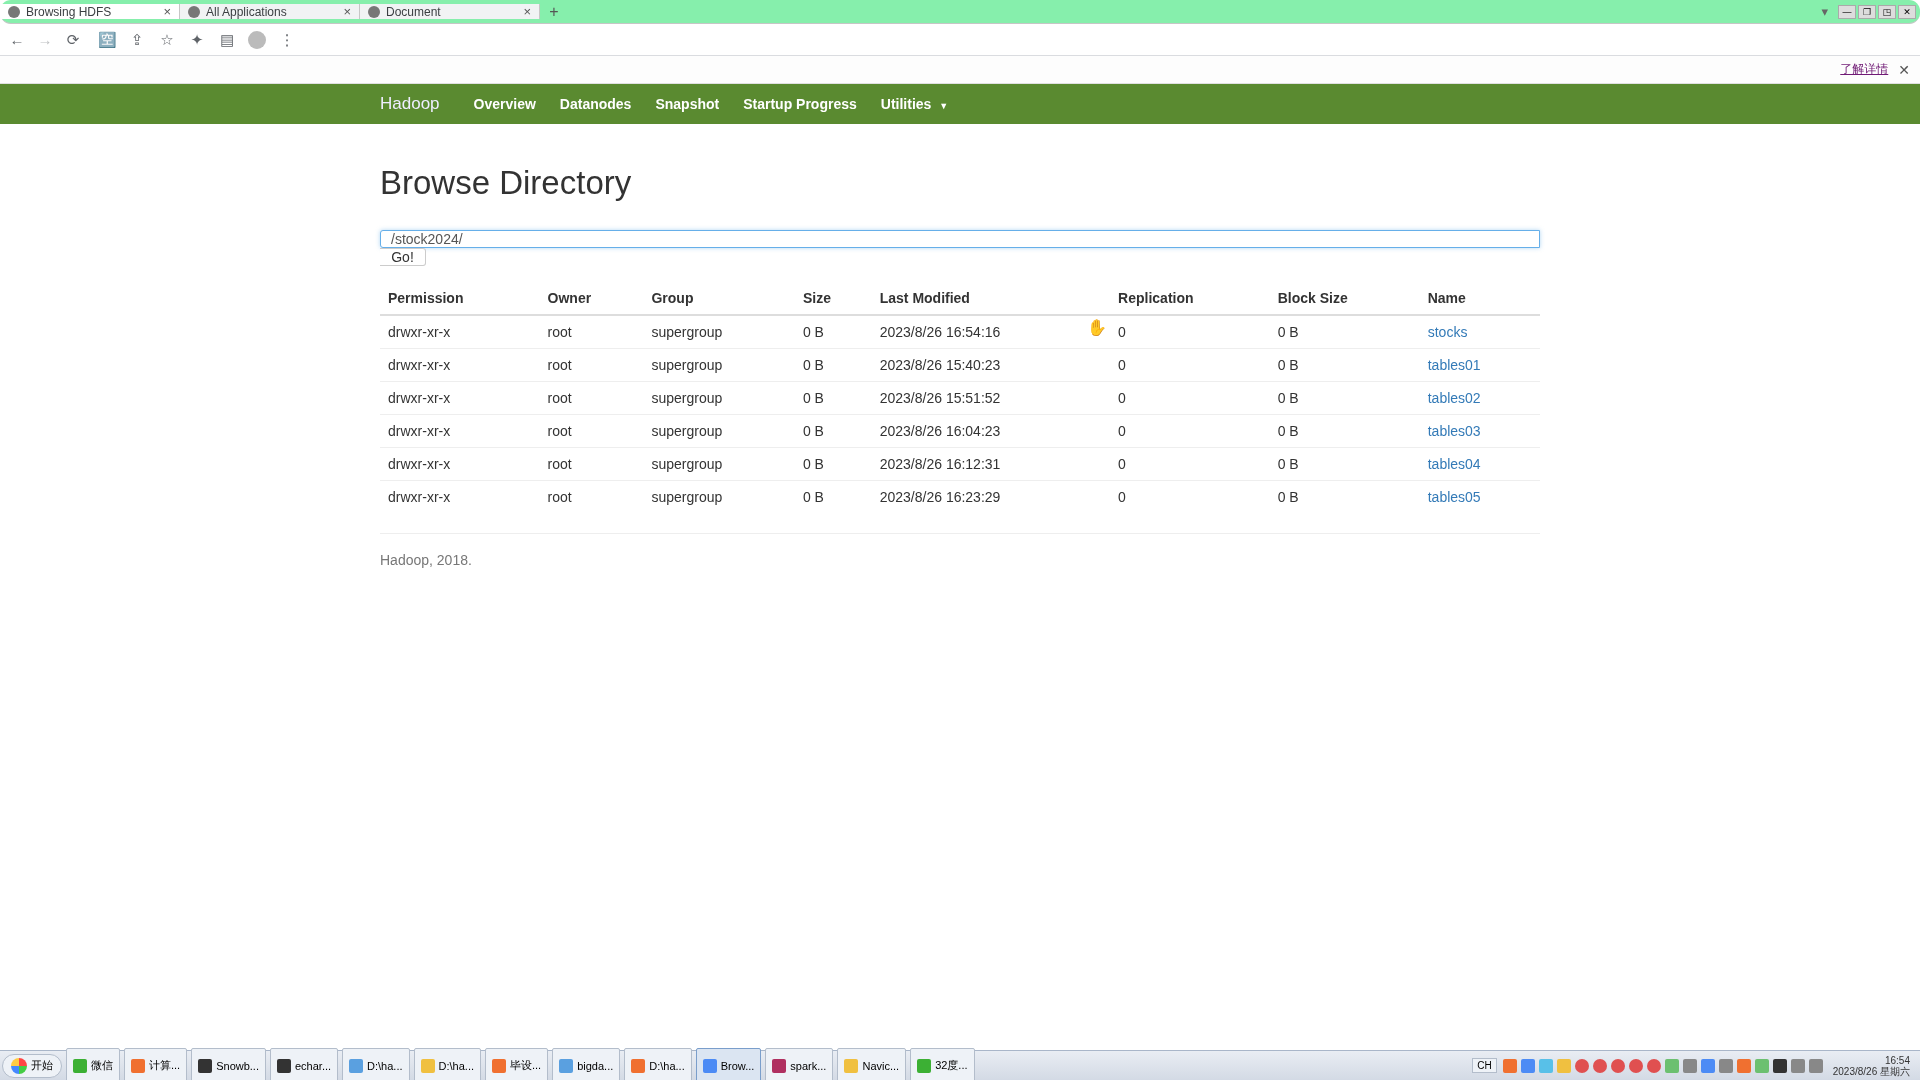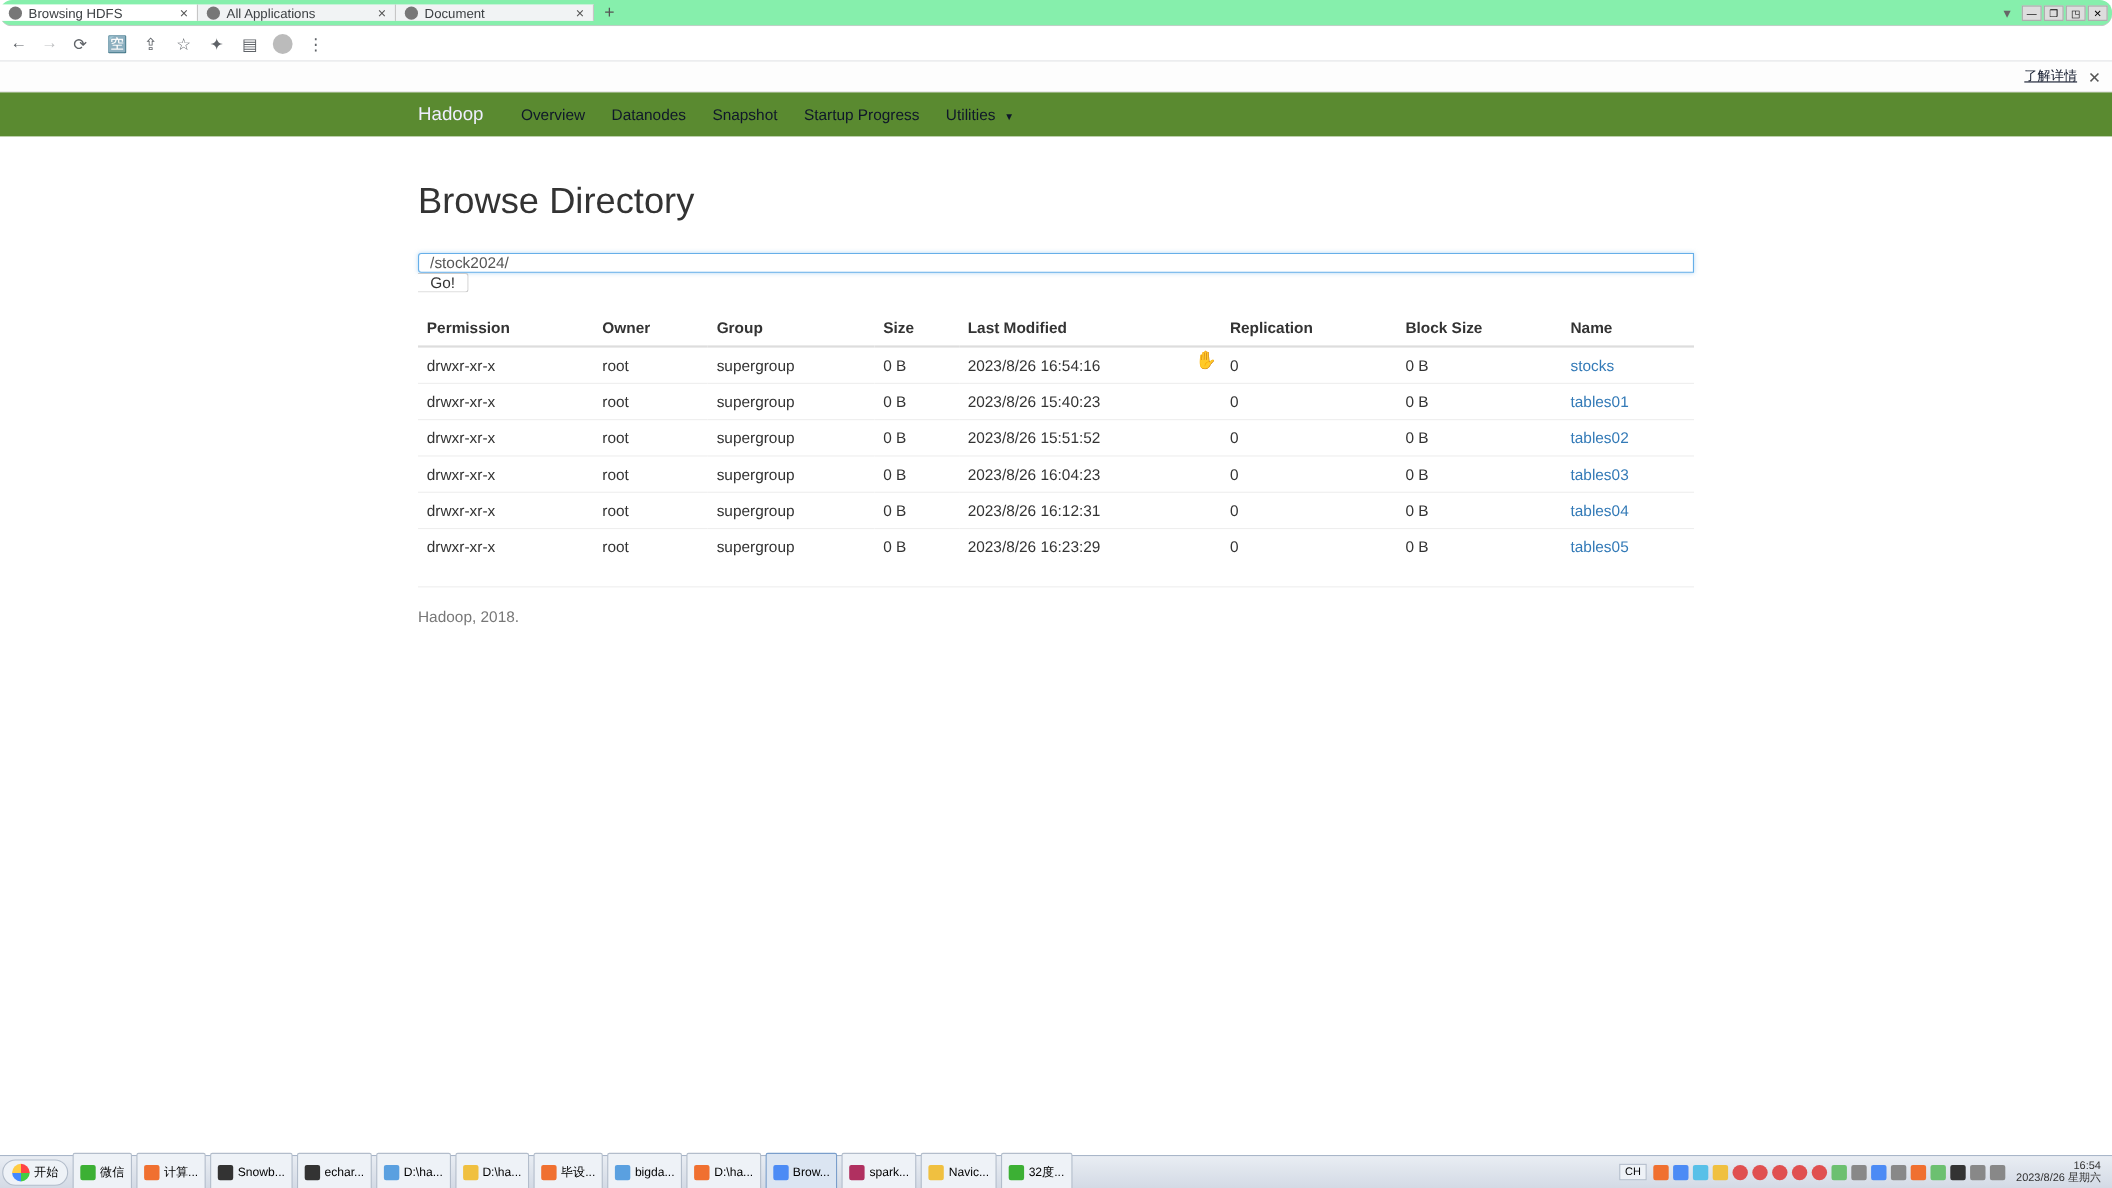--- a/index.html
+++ b/index.html
@@ -16,28 +16,28 @@
 .win-btn { width: 18px; height: 14px; border: 1px solid #aaa; background: #ddd; font-size: 9px; display: flex; align-items: center; justify-content: center; }
 
 .toolbar { height: 32px; display: flex; align-items: center; padding: 0 8px; gap: 10px; border-bottom: 1px solid #dadce0; background: #fff; }
 .tool-icon { color: #5f6368; font-size: 15px; width: 18px; text-align: center; cursor: pointer; }
 .omnibox { flex: 1; display: flex; align-items: center; border: 1px solid #dadce0; border-radius: 14px; height: 26px; padding: 0 10px; font-size: 12px; color: #5f6368; gap: 8px; }
 .omnibox .lock { font-size: 12px; }
 .omnibox .url { color: #5f6368; }
 .right-icons { display: flex; align-items: center; gap: 12px; padding: 0 6px; color: #5f6368; }
 
 .infobar { height: 28px; background: #fdfdfd; border-bottom: 1px solid #e0e0e0; display: flex; align-items: center; padding: 0 10px; font-size: 12px; color: #444; }
-.infobar .link { margin-left: auto; color: #0f172a; text-decoration: underline; cursor: pointer; margin-right: 10px; }
+.infobar .link { margin-left: auto; color: #701a75; text-decoration: underline; cursor: pointer; margin-right: 10px; }
 .infobar .dismiss { color: #555; cursor: pointer; font-size: 14px; }
 
 
 .hadoop-nav { height: 40px; background: #5a8a30; display: flex; align-items: center; padding: 0 0; color: #fff; }
 .hadoop-inner { width: 1160px; margin: 0 auto; display: flex; align-items: center; }
 .brand { font-size: 17px; font-weight: 500; color: #eef; margin-right: 22px; }
-.nav-item { color: #0f172a; font-size: 14px; padding: 0 12px; cursor: pointer; }
+.nav-item { color: #ffffff; font-size: 14px; padding: 0 12px; cursor: pointer; font-weight: bold; }
 .nav-item .caret { font-size: 9px; margin-left: 4px; }
 
 
 .content { width: 1160px; margin: 0 auto; padding-top: 40px; }
 h1.page-title { font-size: 33px; font-weight: 500; color: #333; margin-bottom: 28px; }
 .path-row { display: flex; margin-bottom: 16px; flex-direction: column; }
 .path-input { flex: 1; border: 1px solid #66afe9; box-shadow: 0 0 4px rgba(102,175,233,0.5); height: 34px; padding: 0 10px; font-size: 14px; color: #555; outline: none; border-radius: 3px 0 0 3px; }
 .go-btn { width: 46px; border: 1px solid #ccc; border-left: none; background: #fff; font-size: 14px; color: #333; cursor: pointer; border-radius: 0 3px 3px 0; }
 
 table.listing { width: 100%; border-collapse: collapse; font-size: 14px; color: #333; }

